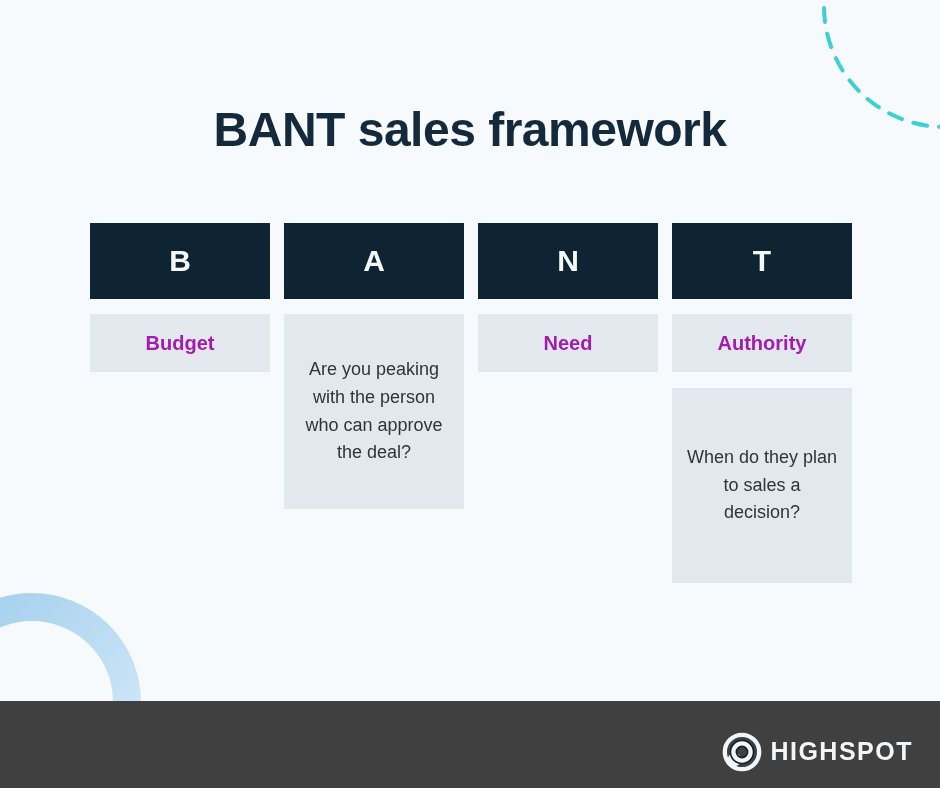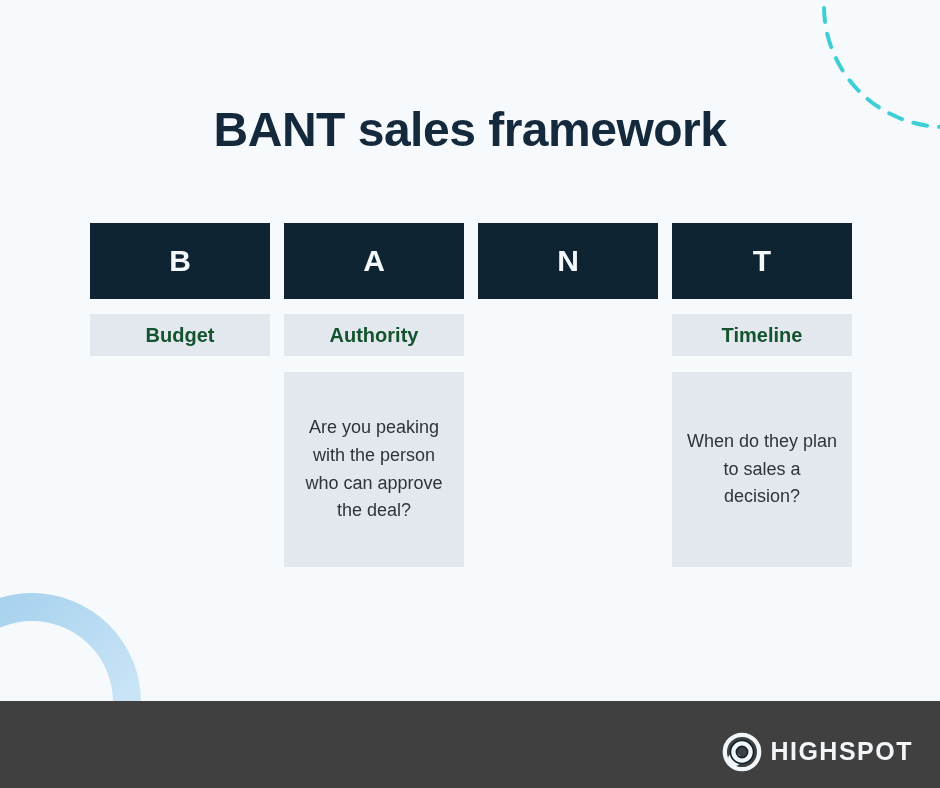--- a/index.html
+++ b/index.html
@@ -37,24 +37,24 @@
   .cell-letter {
     height:76px;
     margin-bottom:15px;
     background:#0e2433;
     color:#f5f8fa;
     font-size:30px;
     font-weight:700;
     display:flex; align-items:center; justify-content:center;
   }
   .cell-label {
-    height:42px;
+    height:58px;
     margin-bottom:16px;
     background:#e3e8ee;
-    color:#14532d;
+    color:#a21caf;
     font-size:20px;
     font-weight:700;
     display:flex; align-items:center; justify-content:center;
   }
   .cell-desc {
     height:195px;
     background:#e3e8ee;
     color:#2f3439;
     font-size:18px;
     line-height:1.55;
@@ -107,34 +107,34 @@
 
   <div class="grid">
 
     <div class="col">
       <div class="cell-letter">B</div>
       <div class="cell-label">Budget</div>
     </div>
 
     <div class="col">
       <div class="cell-letter">A</div>
-      <div class="cell-label">Authority</div>
       <div class="cell-desc">Are you peaking
 with the person
 who can approve
 the deal?</div>
     </div>
 
     <div class="col">
       <div class="cell-letter">N</div>
+      <div class="cell-label">Need</div>
     </div>
 
     <div class="col">
       <div class="cell-letter">T</div>
-      <div class="cell-label">Timeline</div>
+      <div class="cell-label">Authority</div>
       <div class="cell-desc">When do they plan
 to sales a
 decision?</div>
     </div>
 
   </div>
 
   <div class="footer">
     <div class="brand">
       <svg width="42" height="42" viewBox="0 0 44 44" aria-hidden="true">

